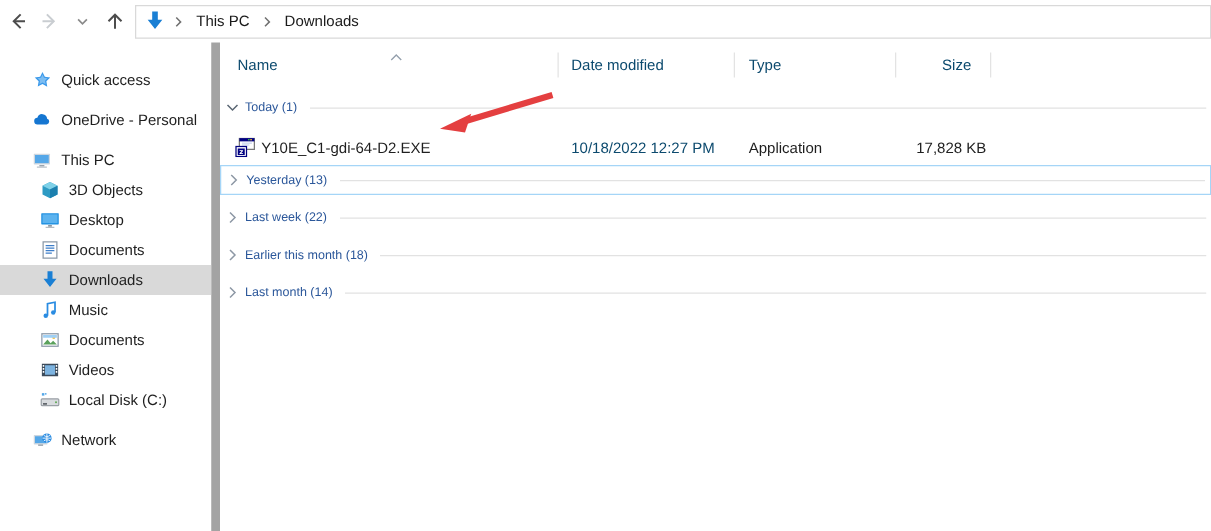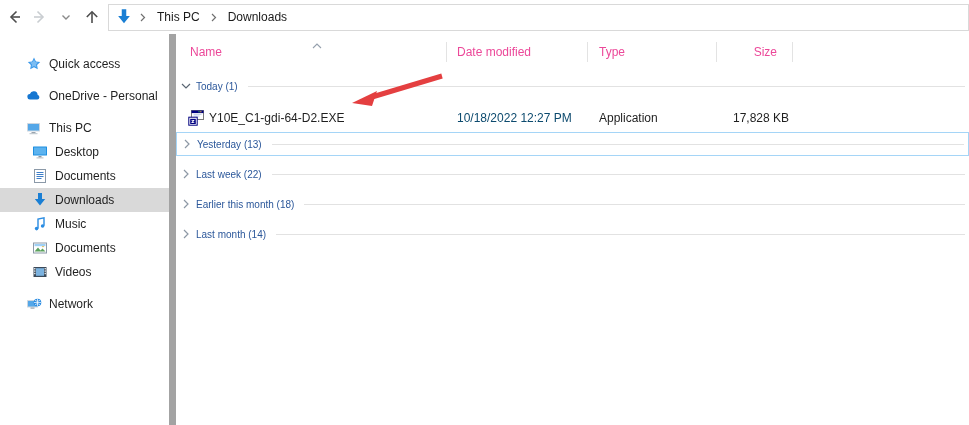--- a/index.html
+++ b/index.html
@@ -23,21 +23,21 @@
   .sidebar { width:176px; border-right:7px solid #a3a3a3; padding-top:18px; overflow:hidden; }
   .sb-item { display:flex; align-items:center; height:24px; padding-left:26px; cursor:pointer; white-space:nowrap; }
   .sb-item.child { padding-left:32px; }
   .sb-item.gap { margin-top:8px; }
   .sb-item.selected { background:#d9d9d9; }
   .sb-ico { width:16px; height:16px; margin-right:7px; flex:0 0 16px; }
   .sb-ico svg { display:block; }
   
   .main { flex:1; position:relative; overflow:hidden; }
   .cols { display:grid; grid-template-columns:271px 141px 129px 76px 1fr; }
-  .hdr { height:30px; margin-top:3px; position:relative; color:#ec4899; }
+  .hdr { height:30px; margin-top:3px; position:relative; color:#0c4a6e; }
   .hdr .cell { display:flex; align-items:center; position:relative; cursor:pointer; }
   .hdr .sep { position:absolute; right:0; top:5px; bottom:5px; width:1px; background:#e3e3e3; }
   .hdr .c-name { padding-left:14px; }
   .sort-caret { position:absolute; left:136px; top:1px; }
   .hdr .c-date { padding-left:10px; }
   .hdr .c-type { padding-left:11px; }
   .hdr .c-size { justify-content:flex-end; padding-right:16px; }
   .rows { padding-top:7px; }
   .group-row { display:flex; align-items:center; height:24px; margin-bottom:6px; cursor:pointer; }
   .group-row .chev { width:20px; display:flex; justify-content:center; align-items:center; flex:0 0 20px; }
@@ -141,20 +141,30 @@
             <rect x="2" y="4" width="11" height="6.5" fill="#54a7e8"></rect>
             <rect x="5.5" y="12" width="4" height="1.2" fill="#9aa4ae"></rect>
             <rect x="3.5" y="13.2" width="8" height="1" fill="#b9c1c9"></rect>
           </svg>
       </span>
       <span>This PC</span>
     </div>
     <div class="sb-item child">
       <span class="sb-ico">
         <svg viewBox="0 0 16 16" width="16" height="16">
+            <path d="M8 1.5 14 4.5v7L8 14.5 2 11.5v-7z" fill="#2e9bc4"></path>
+            <path d="M8 1.5 14 4.5 8 7.5 2 4.5z" fill="#7fd1e8"></path>
+            <path d="M8 7.5v7l6-3v-7z" fill="#1b7fae"></path>
+          </svg>
+      </span>
+      <span>3D Objects</span>
+    </div>
+    <div class="sb-item child">
+      <span class="sb-ico">
+        <svg viewBox="0 0 16 16" width="16" height="16">
             <rect x="1" y="2.5" width="14" height="9" rx="0.5" fill="#1e8fe0"></rect>
             <rect x="2" y="3.5" width="12" height="7" fill="#5cb3ef"></rect>
             <rect x="6.5" y="12" width="3" height="1.4" fill="#8f979e"></rect>
             <rect x="4.5" y="13.4" width="7" height="1" fill="#b5bcc2"></rect>
           </svg>
       </span>
       <span>Desktop</span>
     </div>
     <div class="sb-item child">
       <span class="sb-ico">
@@ -201,20 +211,33 @@
             <rect x="4" y="4.2" width="8" height="7.6" fill="#7cb3e0"></rect>
             <rect x="2.2" y="4" width="1.2" height="1.4" fill="#fff"></rect>
             <rect x="2.2" y="6.4" width="1.2" height="1.4" fill="#fff"></rect>
             <rect x="2.2" y="8.8" width="1.2" height="1.4" fill="#fff"></rect>
             <rect x="12.6" y="4" width="1.2" height="1.4" fill="#fff"></rect>
             <rect x="12.6" y="6.4" width="1.2" height="1.4" fill="#fff"></rect>
             <rect x="12.6" y="8.8" width="1.2" height="1.4" fill="#fff"></rect>
           </svg>
       </span>
       <span>Videos</span>
+    </div>
+    <div class="sb-item child">
+      <span class="sb-ico">
+        <svg viewBox="0 0 16 16" width="16" height="16">
+            <rect x="1.5" y="2.5" width="2" height="2" fill="#54a7e8"></rect>
+            <rect x="4" y="2.5" width="1.2" height="1.2" fill="#54a7e8"></rect>
+            <rect x="1" y="7" width="14" height="5.5" rx="0.8" fill="#d8dbde" stroke="#9aa0a6"></rect>
+            <rect x="2.5" y="10.5" width="3" height="1" fill="#6e7必"></rect>
+            <rect x="2.5" y="10.5" width="3" height="1" fill="#6e757c"></rect>
+            <circle cx="12.8" cy="9.8" r="0.8" fill="#5fa653"></circle>
+          </svg>
+      </span>
+      <span>Local Disk (C:)</span>
     </div>
     <div class="sb-item gap">
       <span class="sb-ico">
         <svg viewBox="0 0 16 16" width="16" height="16">
             <rect x="1" y="4" width="11" height="7.5" rx="0.5" fill="#cdd6df"></rect>
             <rect x="2" y="5" width="9" height="5.5" fill="#54a7e8"></rect>
             <rect x="4.5" y="11.5" width="4" height="1.2" fill="#9aa4ae"></rect>
             <circle cx="11.5" cy="6.5" r="3.8" fill="#2a8ce2"></circle>
             <path d="M8 6.5h7M11.5 2.9v7.2M9 4.3c1.6 1.2 3.4 1.2 5 0M9 8.7c1.6-1.2 3.4-1.2 5 0" stroke="#fff" stroke-width="0.7" fill="none"></path>
           </svg>

